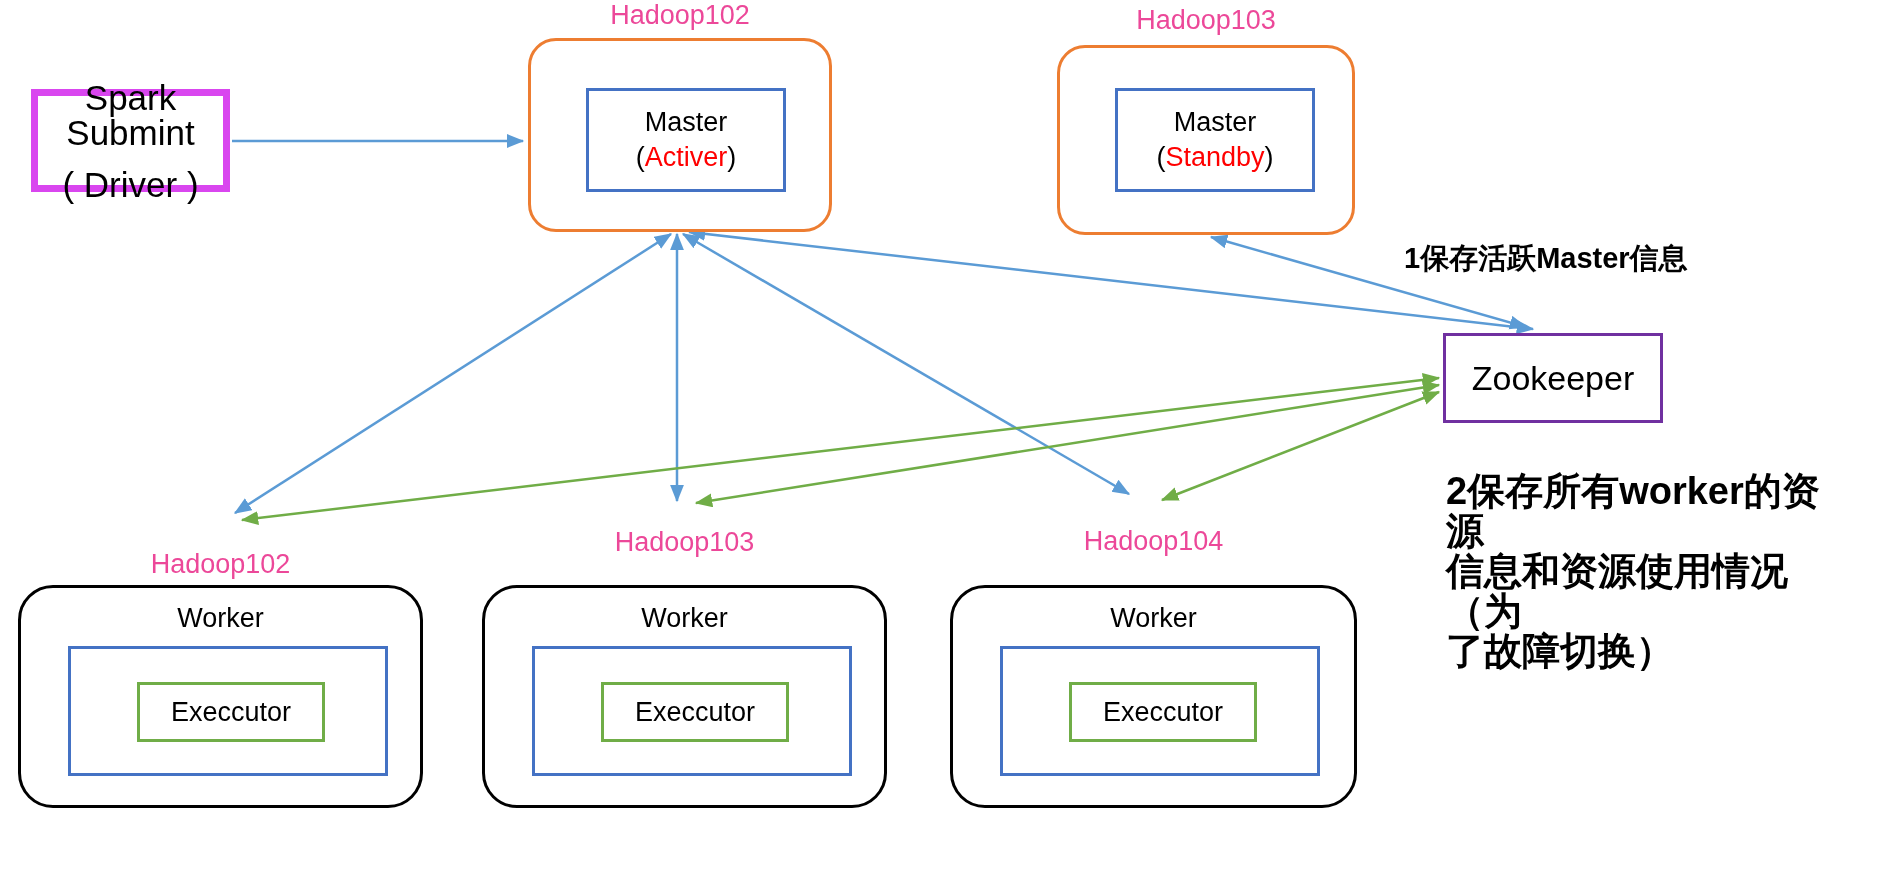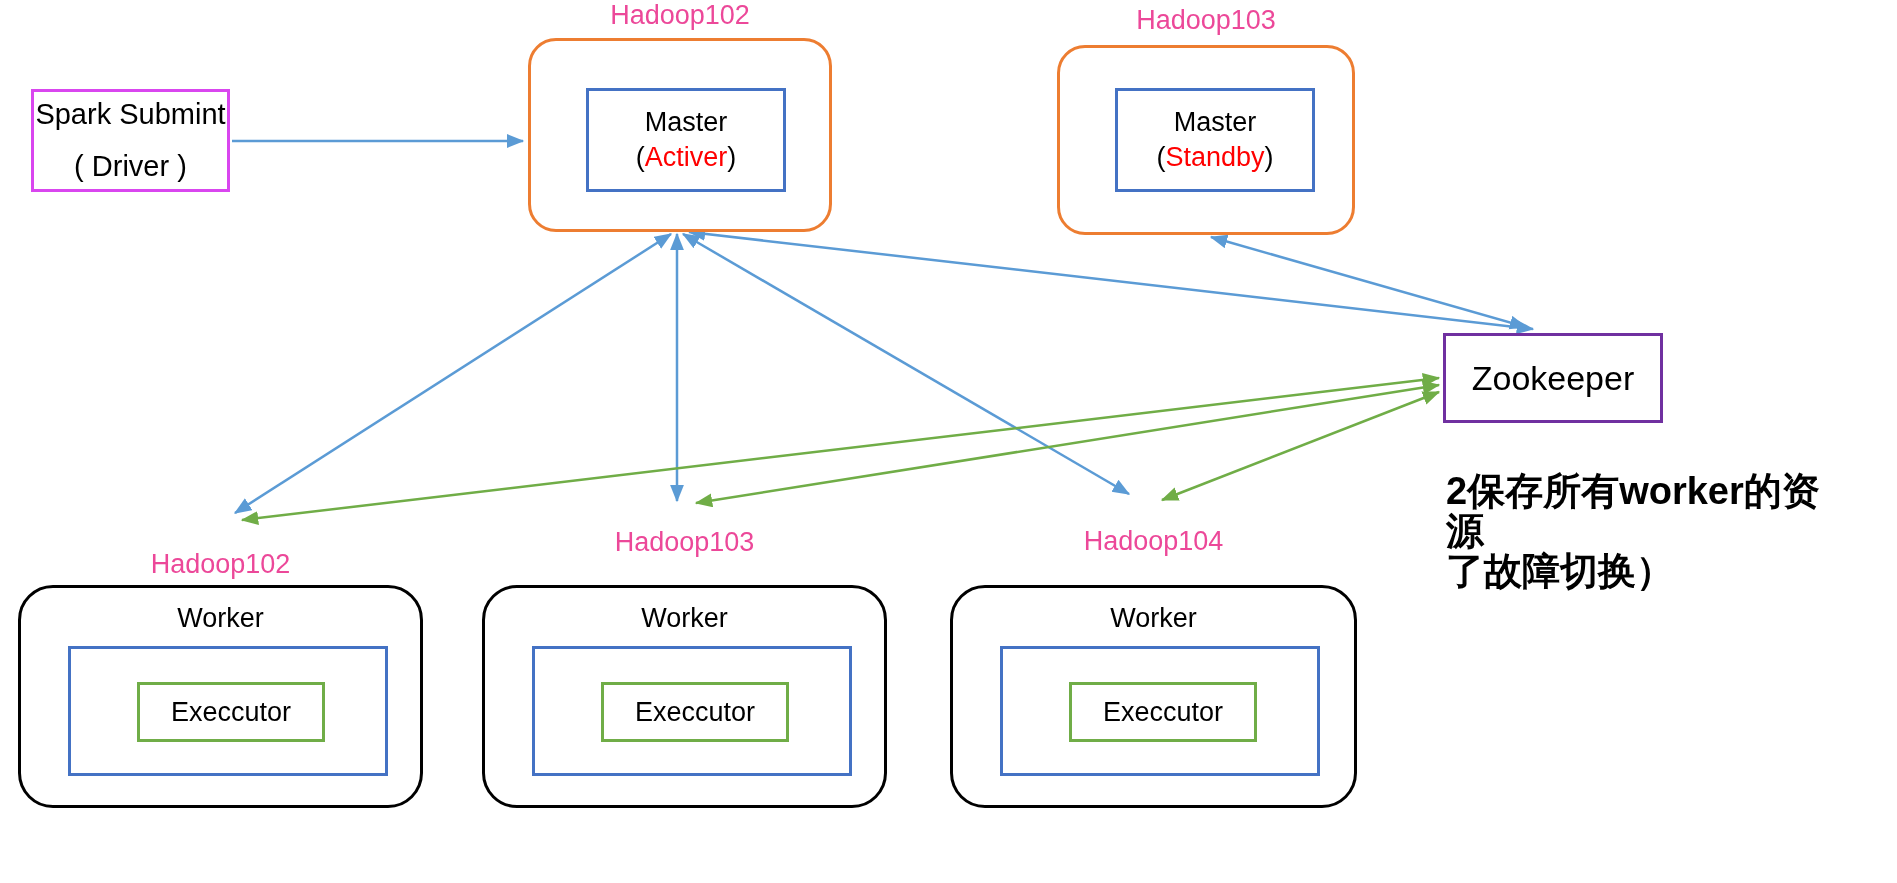--- a/index.html
+++ b/index.html
@@ -6,21 +6,21 @@
   #canvas{
     position:relative;width:1897px;height:883px;background:#ffffff;overflow:hidden;
     font-family:"Liberation Sans", sans-serif;color:#000;
   }
   #arrow-layer{position:absolute;left:0;top:0;width:1897px;height:883px;}
   .box{position:absolute;box-sizing:border-box;background:#fff;}
   .center-col{display:flex;flex-direction:column;align-items:center;justify-content:center;text-align:center;}
   .lbl{position:absolute;text-align:center;font-size:27px;line-height:30px;color:#ec4899;white-space:nowrap;}
 
   
-  .spark-box{left:31px;top:89px;width:199px;height:103px;border:3px solid #d946ef;font-size:29px;line-height:35px;gap:17px;}
+  .spark-box{left:31px;top:89px;width:199px;height:103px;border:7px solid #d946ef;font-size:35px;line-height:35px;gap:17px;}
 
   
   .orange-box{border:3px solid #ED7D31;border-radius:28px;}
   .blue-box{border:3px solid #4472C4;margin-left:10px;}
   .master-a-label{left:528px;top:0px;width:304px;}
   .master-a-outer{left:528px;top:38px;width:304px;height:194px;}
   .master-a-inner{left:576px;top:88px;width:200px;height:104px;font-size:27px;line-height:35px;}
   .master-b-label{left:1057px;top:5px;width:298px;}
   .master-b-outer{left:1057px;top:45px;width:298px;height:190px;}
   .master-b-inner{left:1105px;top:88px;width:200px;height:104px;font-size:27px;line-height:35px;}
@@ -89,22 +89,24 @@
   <div class="box orange-box master-b-outer"></div>
   <div class="box blue-box master-b-inner center-col">
     <div>Master</div>
     <div><span>(</span><span class="status-red">Standby</span><span>)</span></div>
   </div>
 
   <div class="box zk-box center-col">
     <div>Zookeeper</div>
   </div>
 
+  <div class="note note-1">1保存活跃Master信息</div>
   <div class="note note-2">
     <div>2保存所有worker的资源</div>
+    <div>信息和资源使用情况（为</div>
     <div>了故障切换）</div>
   </div>
 
   <div class="lbl w102-label">Hadoop102</div>
   <div class="box worker-box w102">
     <div class="title">Worker</div>
     <div class="worker-blue">
       <div class="worker-green">
         <span>Execcutor</span>
       </div>

